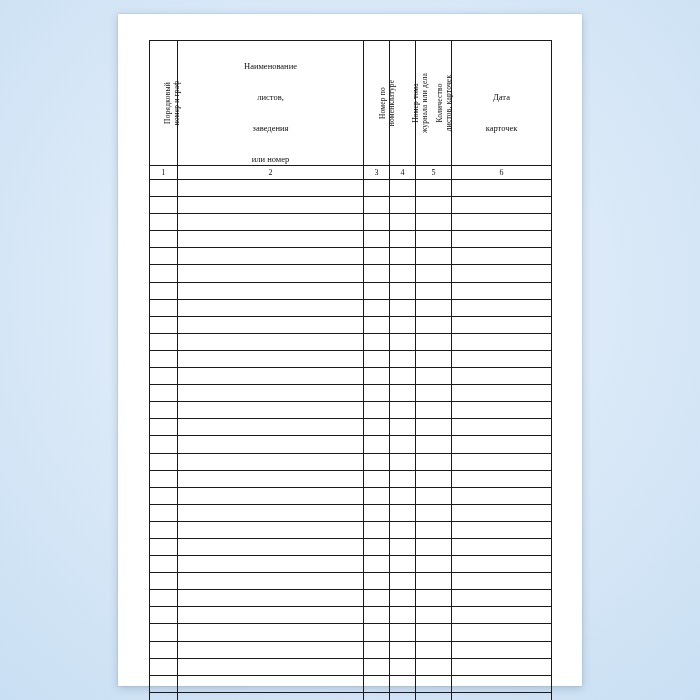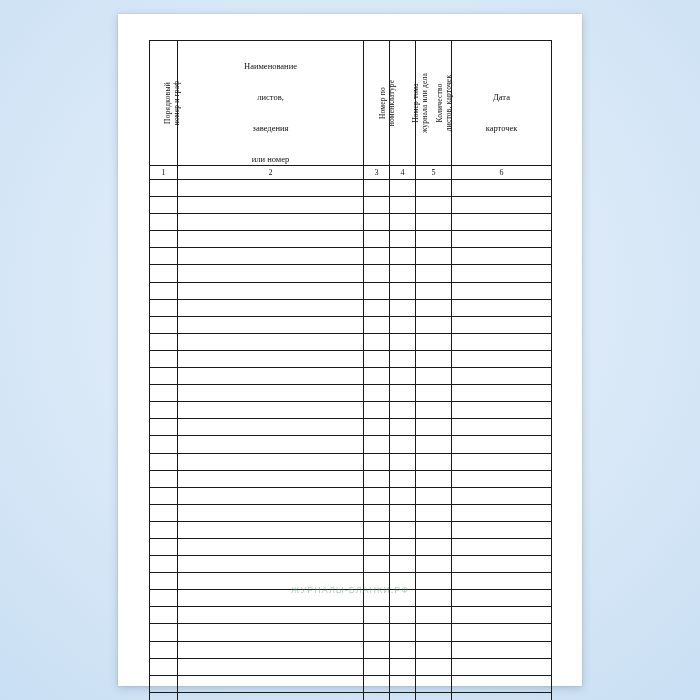--- a/index.html
+++ b/index.html
@@ -424,16 +424,15 @@
             <tr class="bodyrow">
               <td></td>
               <td></td>
               <td></td>
               <td></td>
               <td></td>
               <td></td>
             </tr>
           </tbody>
       </table>
-      <div class="wm">ЖУРНАЛЫ-БЛАНКИ.РФ</div>
     </div>
   </div>
 </div>
 
 </body></html>

